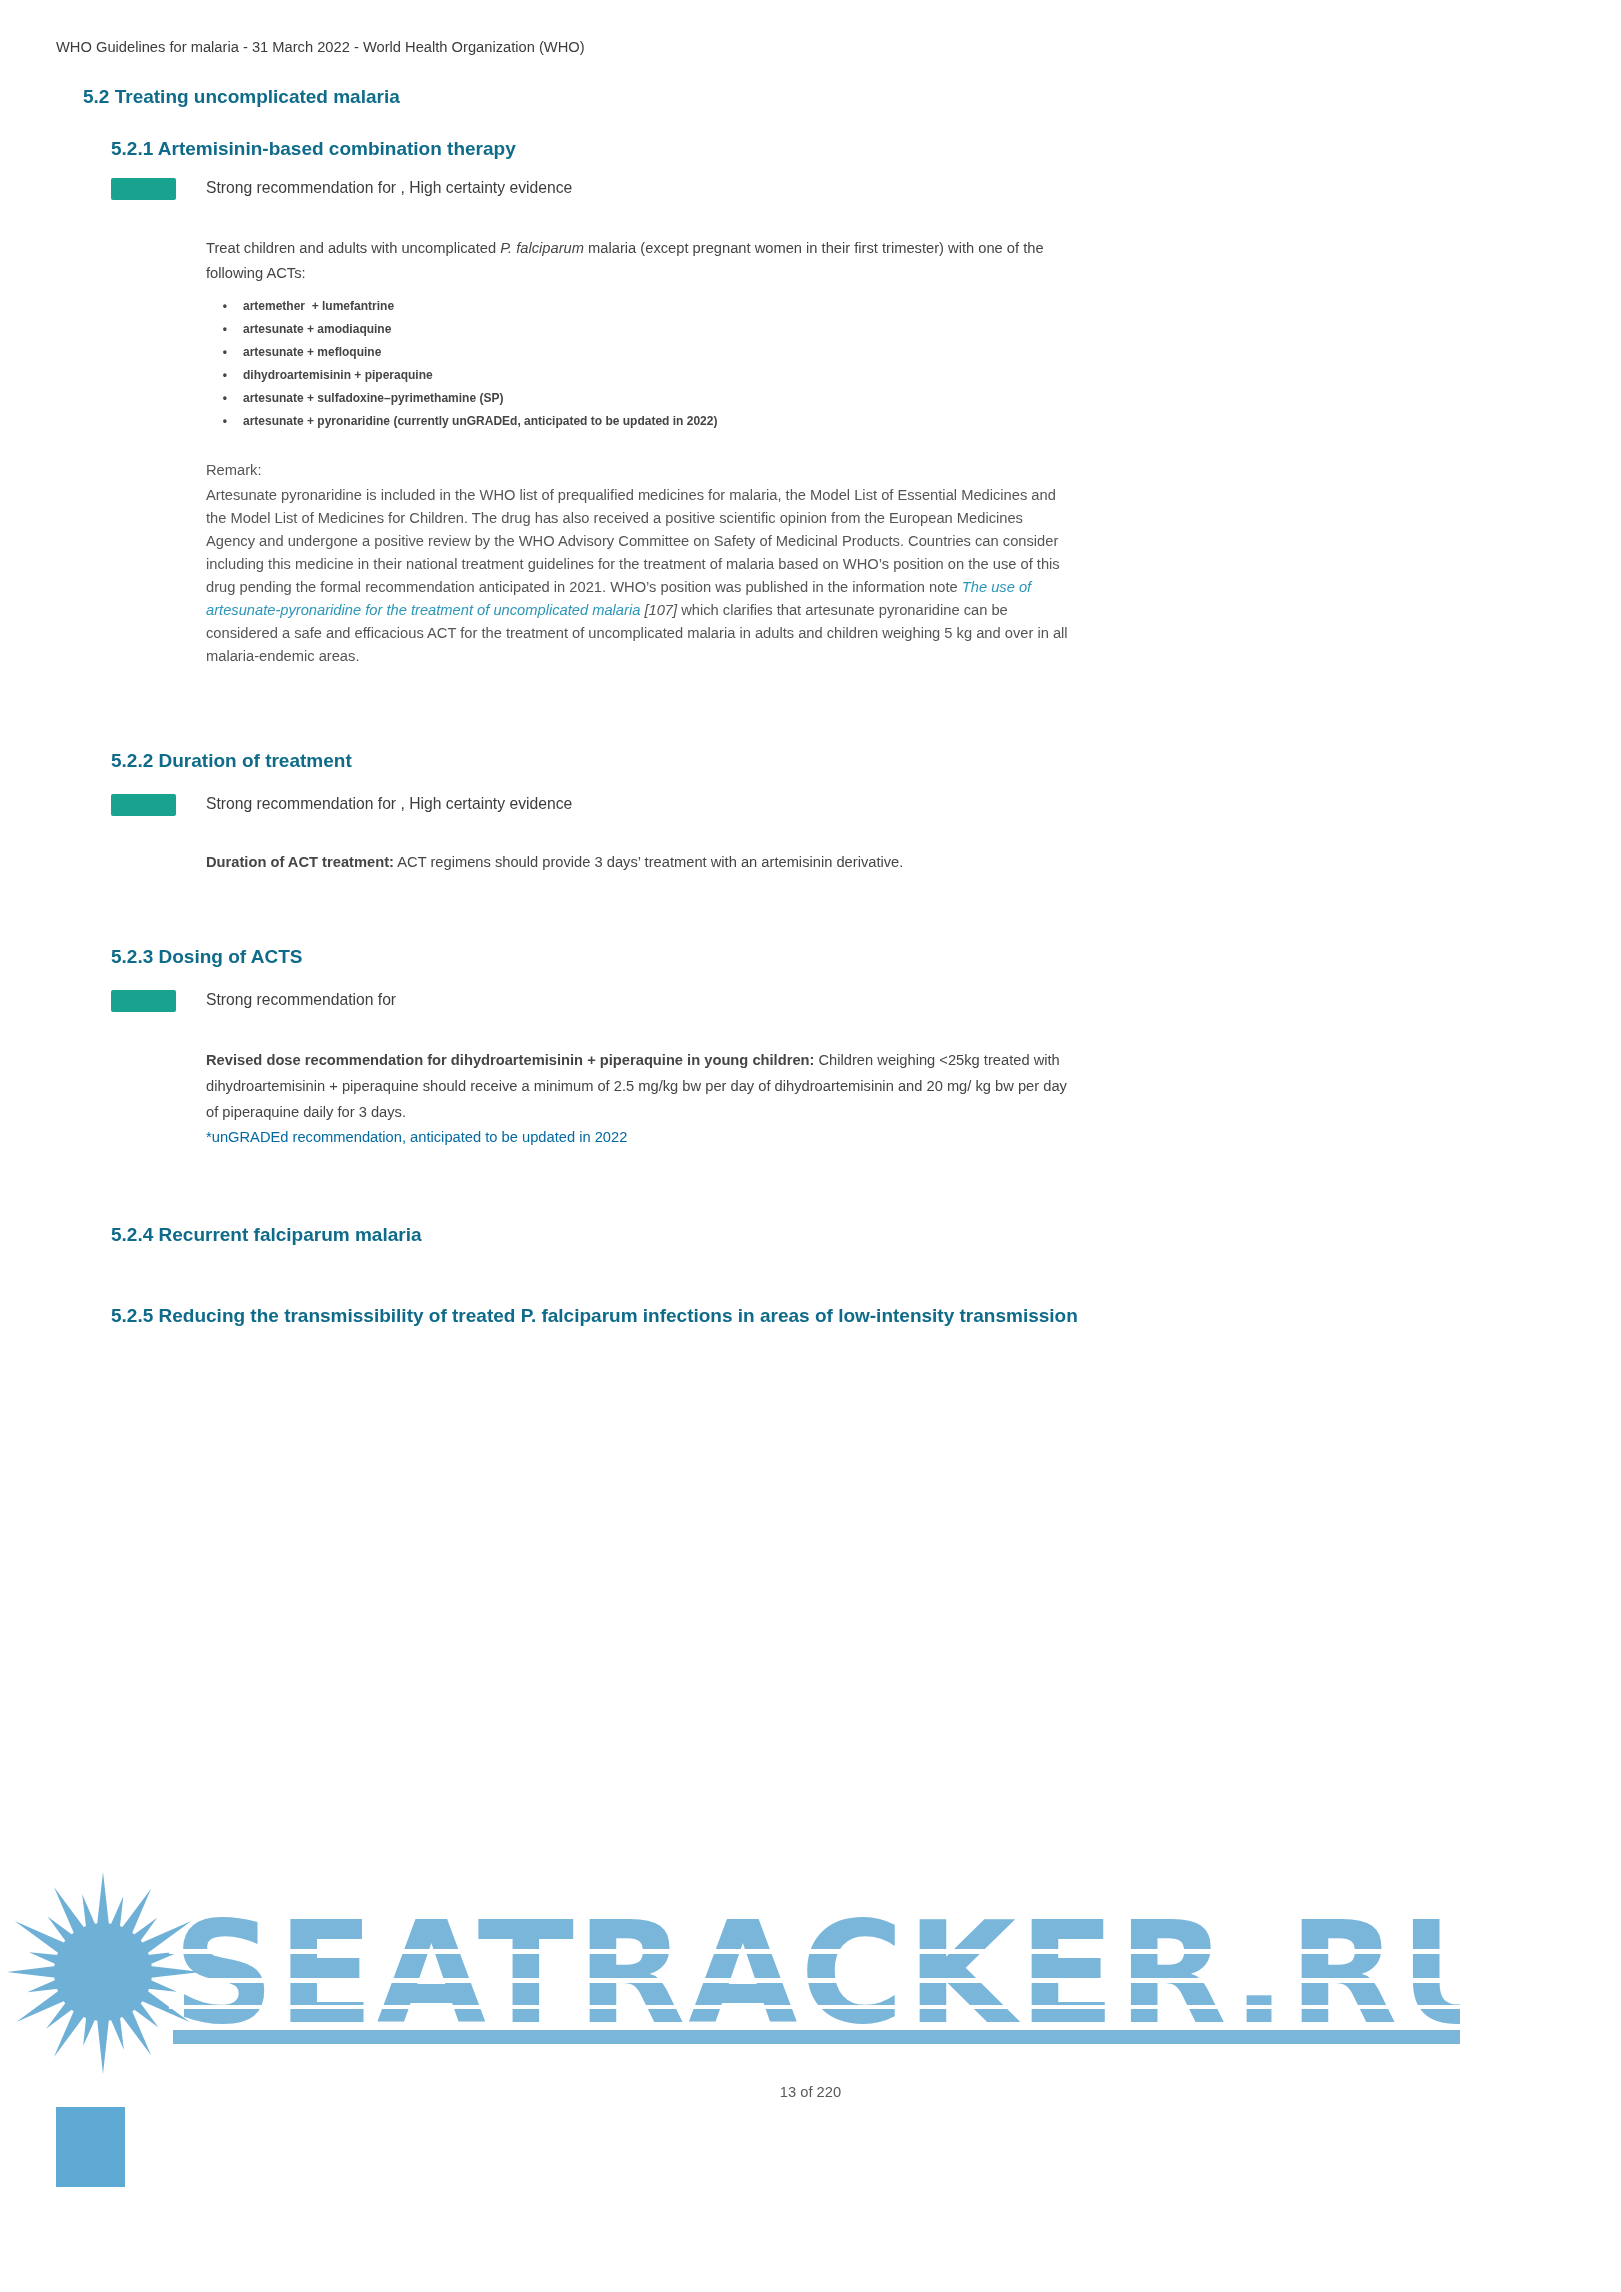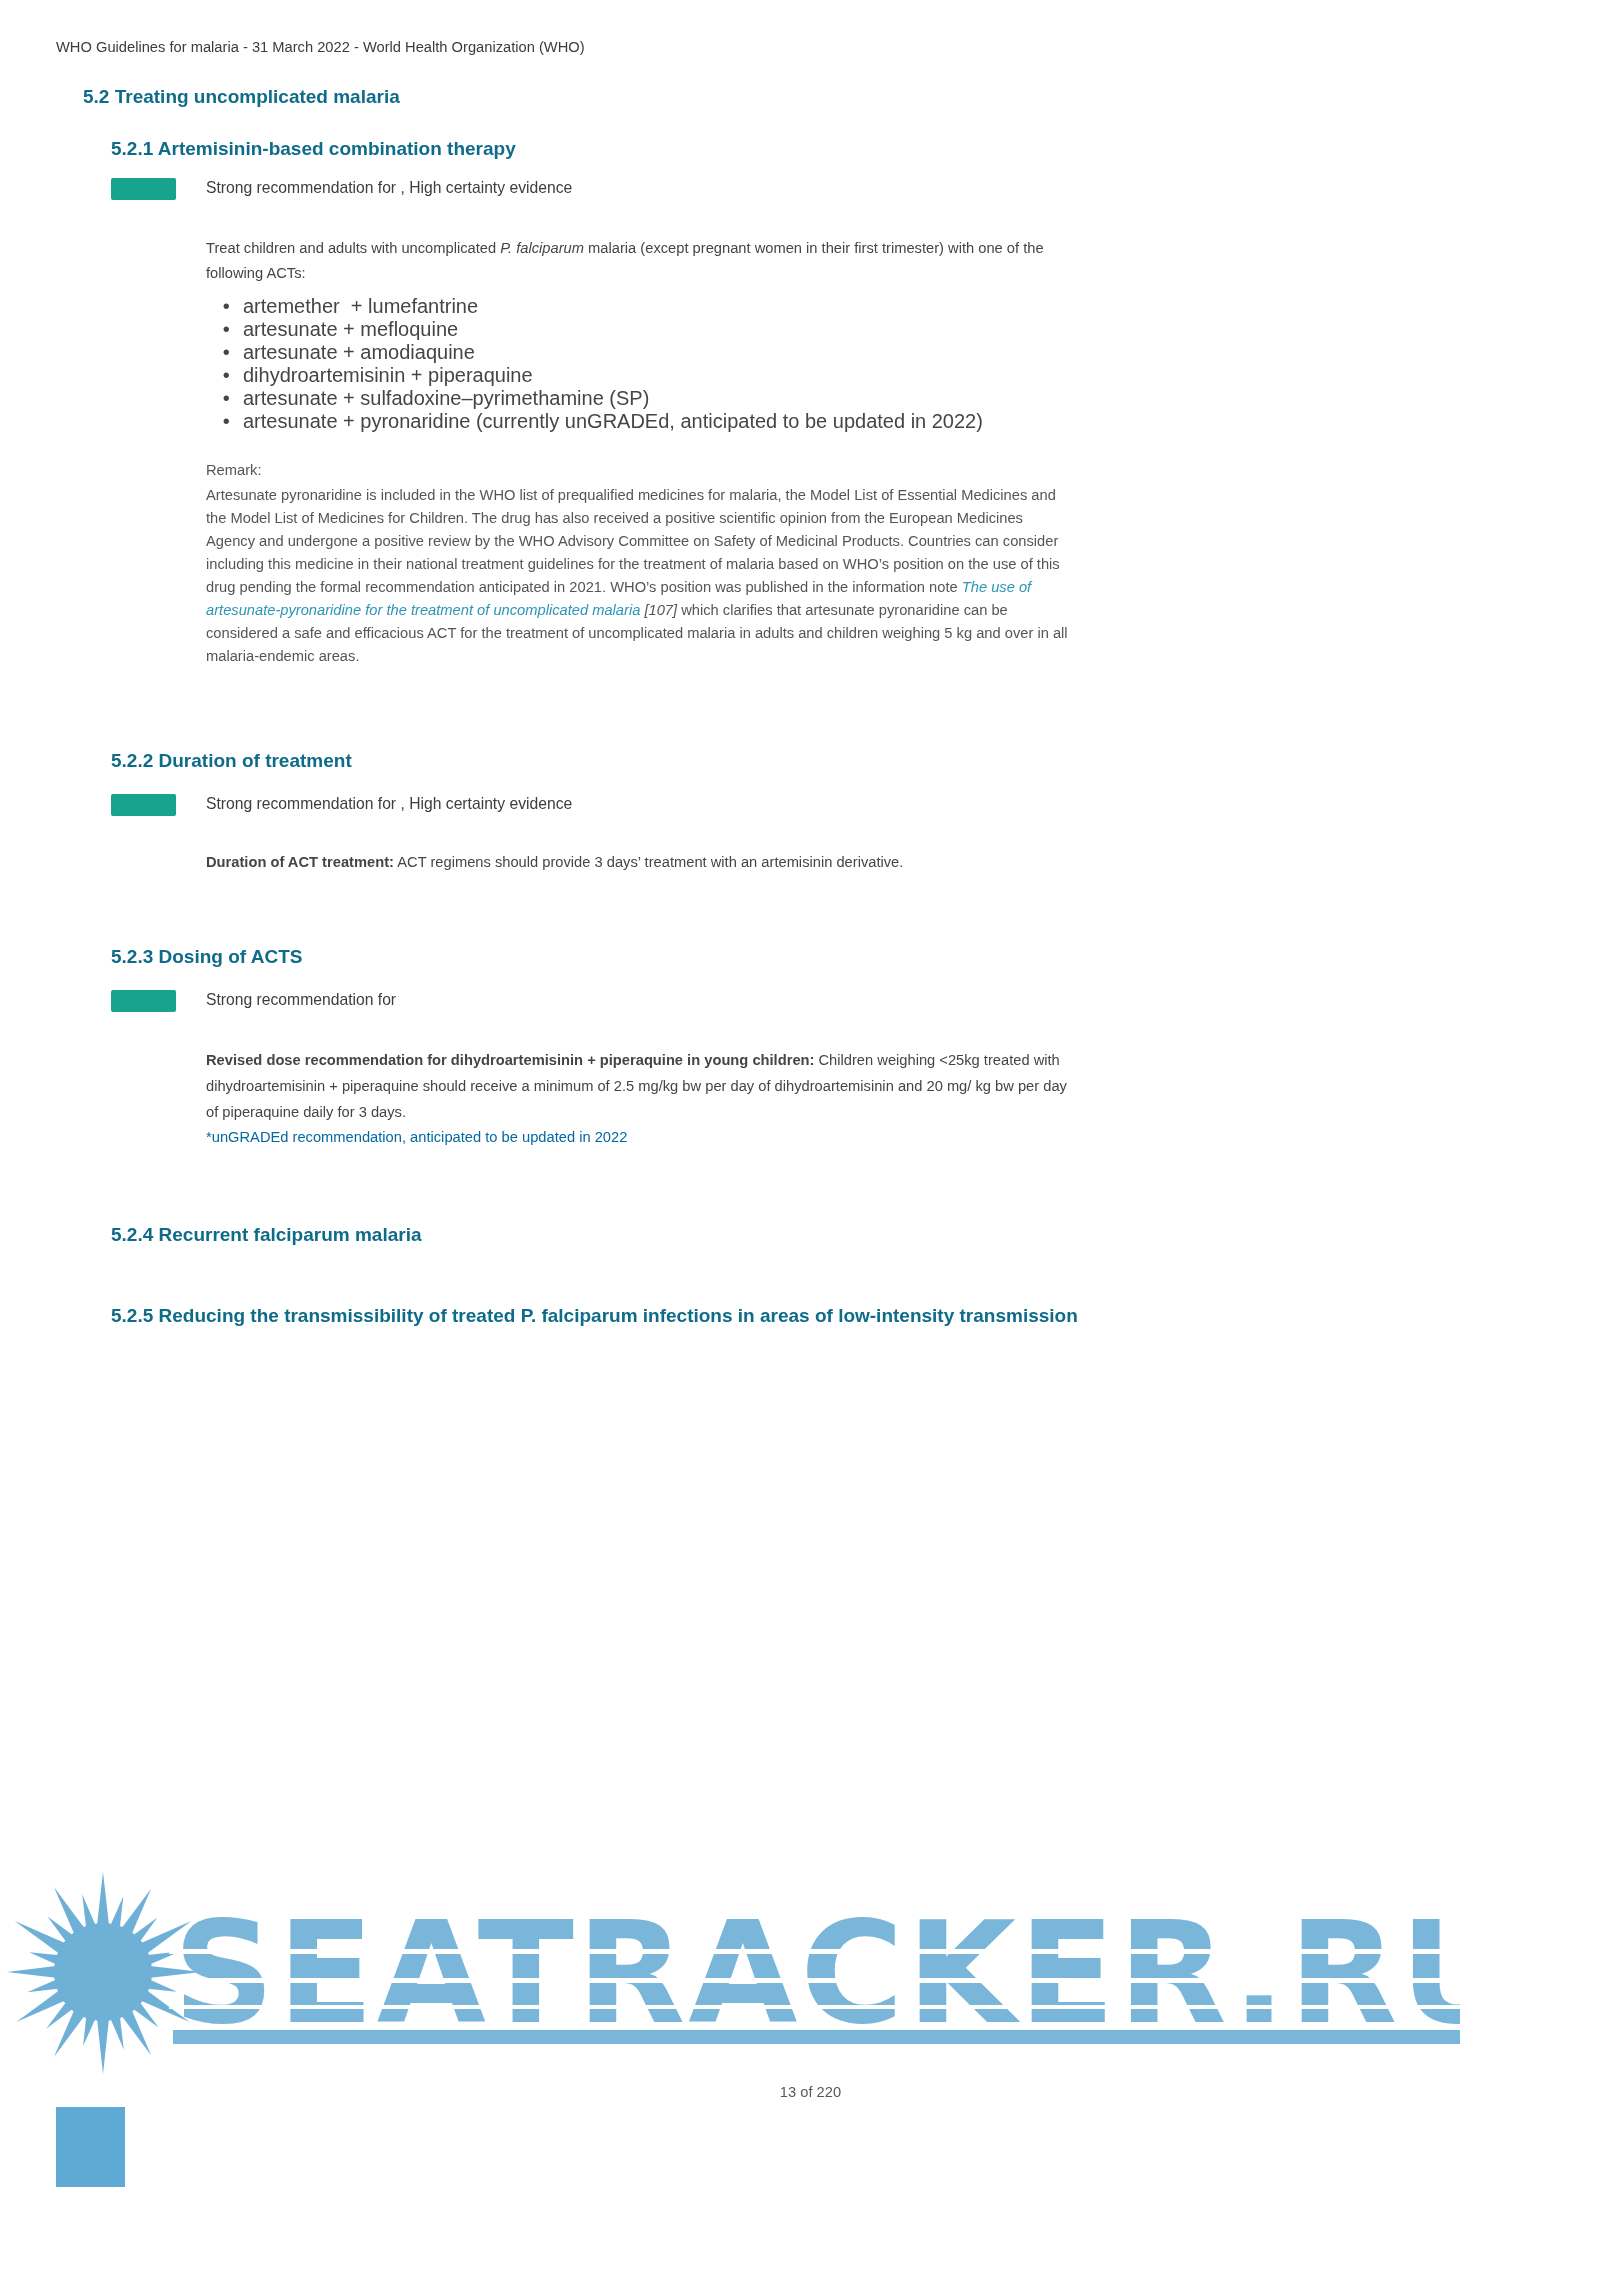--- a/index.html
+++ b/index.html
@@ -5,21 +5,21 @@
   html,body{margin:0;padding:0;background:#ffffff;}
   .page{position:relative;width:1460px;height:2293px;background:#ffffff;
         font-family:"Liberation Sans",sans-serif;overflow:hidden;}
   .abs{position:absolute;}
   .doc-header{font-size:14.7px;color:#3c3c3c;}
   .h1,.h2{font-weight:bold;color:#0e6b89;font-size:19px;margin:0;line-height:25.5px;}
   .badge{width:65px;height:21.6px;background:#17a38e;border-radius:2px;}
   .rec{font-size:15.7px;color:#3d3d3d;}
   .body-text{font-size:14.7px;line-height:24.5px;color:#454545;width:863px;margin:0;}
   .bullets{list-style:none;width:863px;margin:0;padding:0;}
-  .bullets li{position:relative;padding-left:37px;font-size:20px;line-height:23px;color:#454545;}
+  .bullets li{position:relative;padding-left:37px;font-size:12px;line-height:23px;color:#454545;font-weight:bold;}
   .bullets li::before{content:"\2022";position:absolute;left:16.7px;top:0;color:#454545;}
   .remark-label{font-size:14.7px;color:#555555;}
   .remark{font-size:14.7px;line-height:23px;color:#555555;width:863px;margin:0;}
   .i{font-style:italic;}
   .b{font-weight:bold;}
   .bi{font-weight:bold;font-style:italic;}
   .link{color:#2b96b8;font-style:italic;text-decoration:none;cursor:pointer;}
   .ref{font-style:italic;color:#555555;}
   .note{font-size:14.7px;color:#0369a1;}
   .footer{left:0;width:1621px;text-align:center;font-size:14.7px;color:#595959;}
@@ -38,22 +38,22 @@
   <h1 class="abs h1" style="left:83px;top:84px;">5.2 Treating uncomplicated malaria</h1>
 
   <h2 class="abs h2" style="left:111px;top:136px;">5.2.1 Artemisinin-based combination therapy</h2>
   <div class="abs badge" style="left:111px;top:178px;"></div>
   <div class="abs rec" style="left:206px;top:179px;">Strong recommendation for , High certainty evidence</div>
 
   <p class="abs body-text" style="left:206px;top:236px;"><span>Treat children and adults with uncomplicated </span><span class="i">P. falciparum</span><span> malaria (except pregnant women in their first trimester) with one of the following ACTs:</span></p>
 
   <ul class="abs bullets" style="left:206px;top:295px;">
     <li>artemether &nbsp;+ lumefantrine</li>
+    <li>artesunate + amodiaquine</li>
     <li>artesunate + mefloquine</li>
-    <li>artesunate + amodiaquine</li>
     <li>dihydroartemisinin + piperaquine</li>
     <li>artesunate + sulfadoxine–pyrimethamine (SP)</li>
     <li>artesunate + pyronaridine (currently unGRADEd, anticipated to be updated in 2022)</li>
   </ul>
 
   <div class="abs remark-label" style="left:206px;top:462px;">Remark:</div>
 
   <p class="abs remark" style="left:206px;top:484px;"><span>Artesunate pyronaridine is included in the WHO list of prequalified medicines for malaria, the Model List of Essential Medicines and the Model List of Medicines for Children. The drug has also received a positive scientific opinion from the European Medicines Agency and undergone a positive review by the WHO Advisory Committee on Safety of Medicinal Products. Countries can consider including this medicine in their national treatment guidelines for the treatment of malaria based on WHO’s position on the use of this drug pending the formal recommendation anticipated in 2021. WHO’s position was published in the information note </span><a class="link">The use of artesunate-pyronaridine for the treatment of uncomplicated malaria</a><span class="ref"> [107]</span><span> which clarifies that artesunate pyronaridine can be considered a safe and efficacious ACT for the treatment of uncomplicated malaria in adults and children weighing 5 kg and over in all malaria-endemic areas.</span></p>
 
   <h2 class="abs h2" style="left:111px;top:748px;">5.2.2 Duration of treatment</h2>

